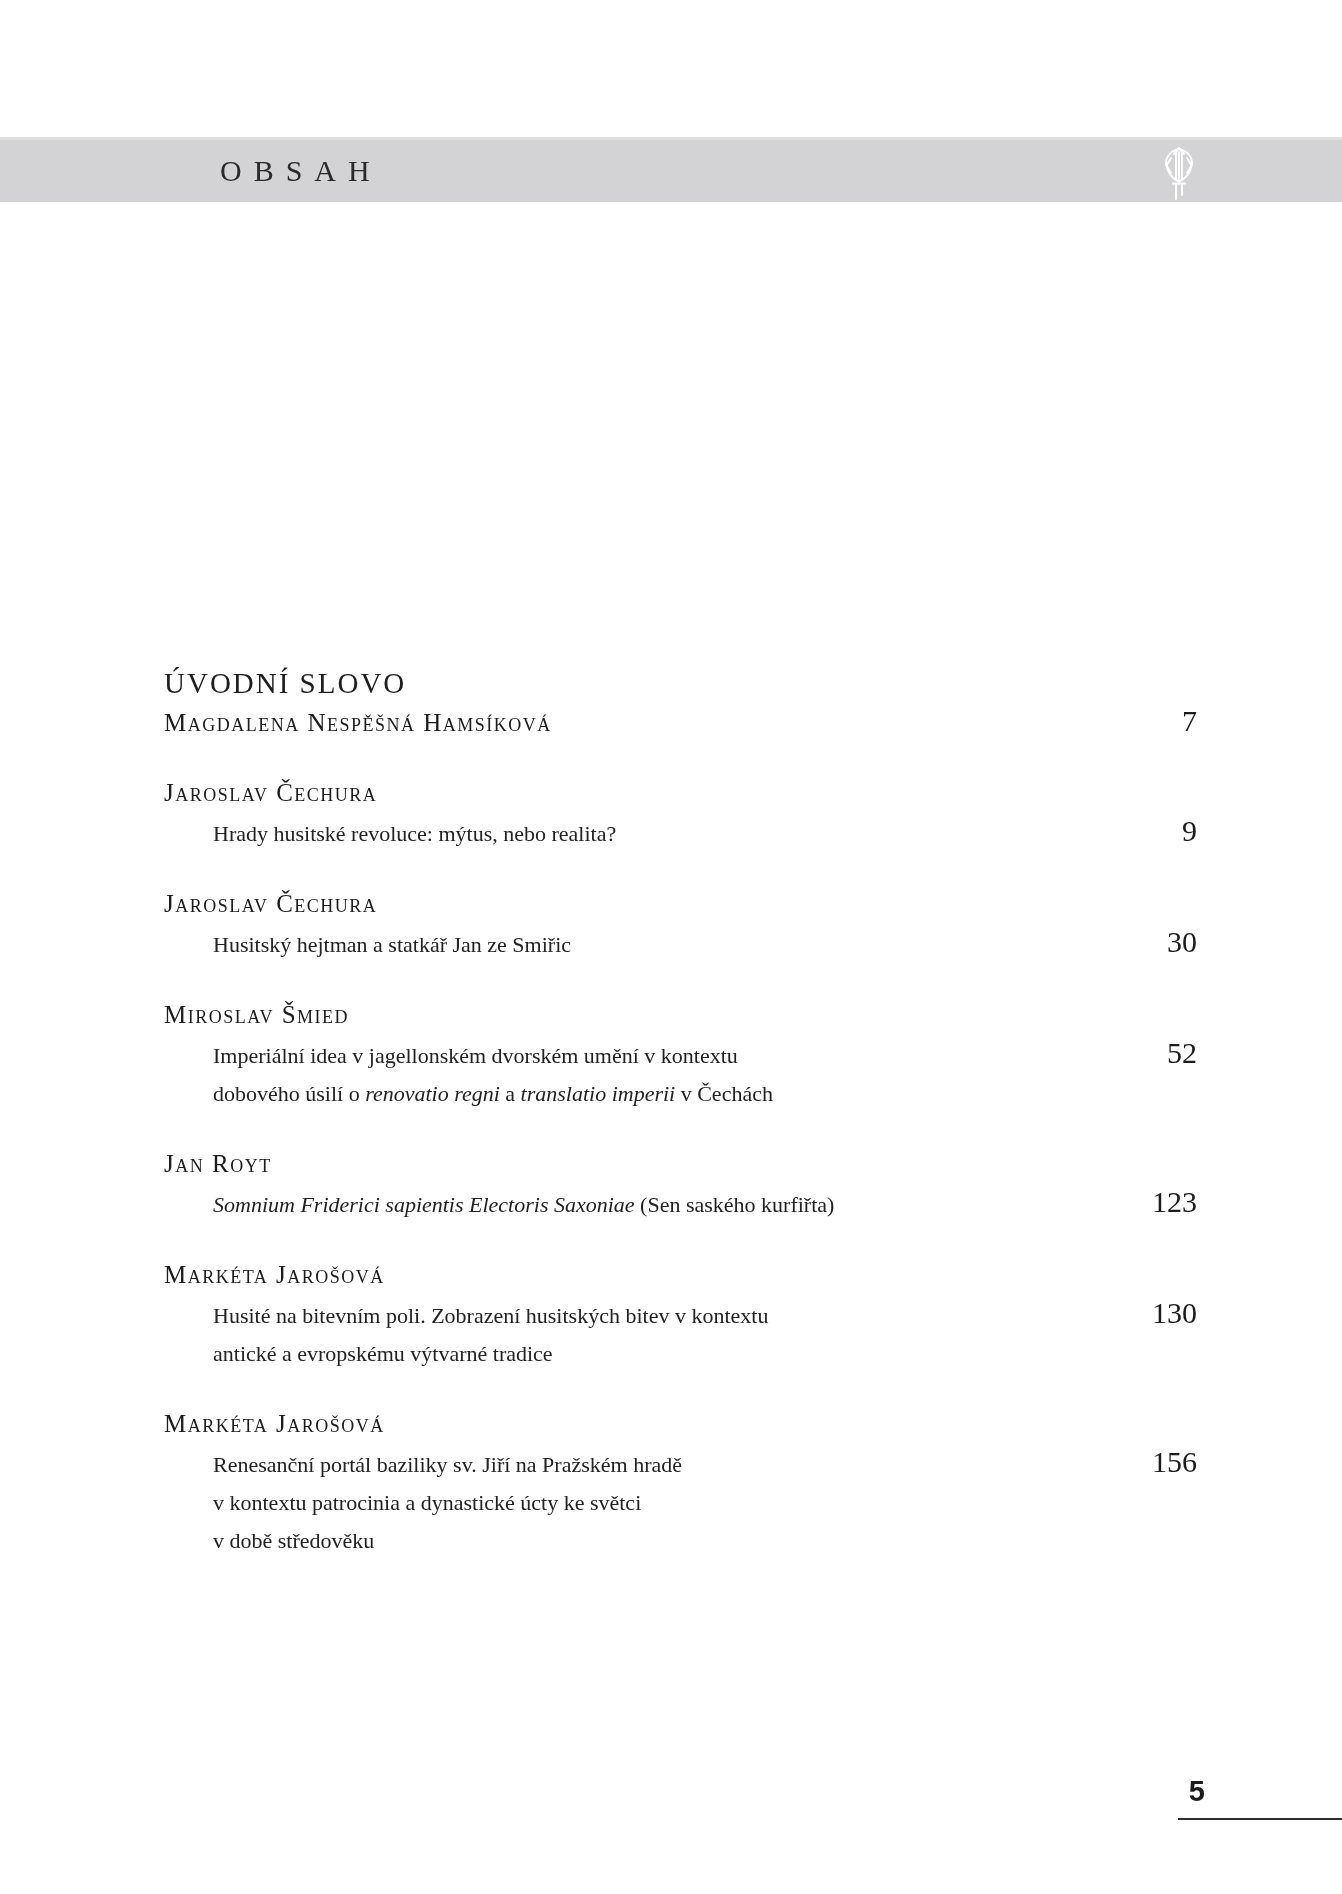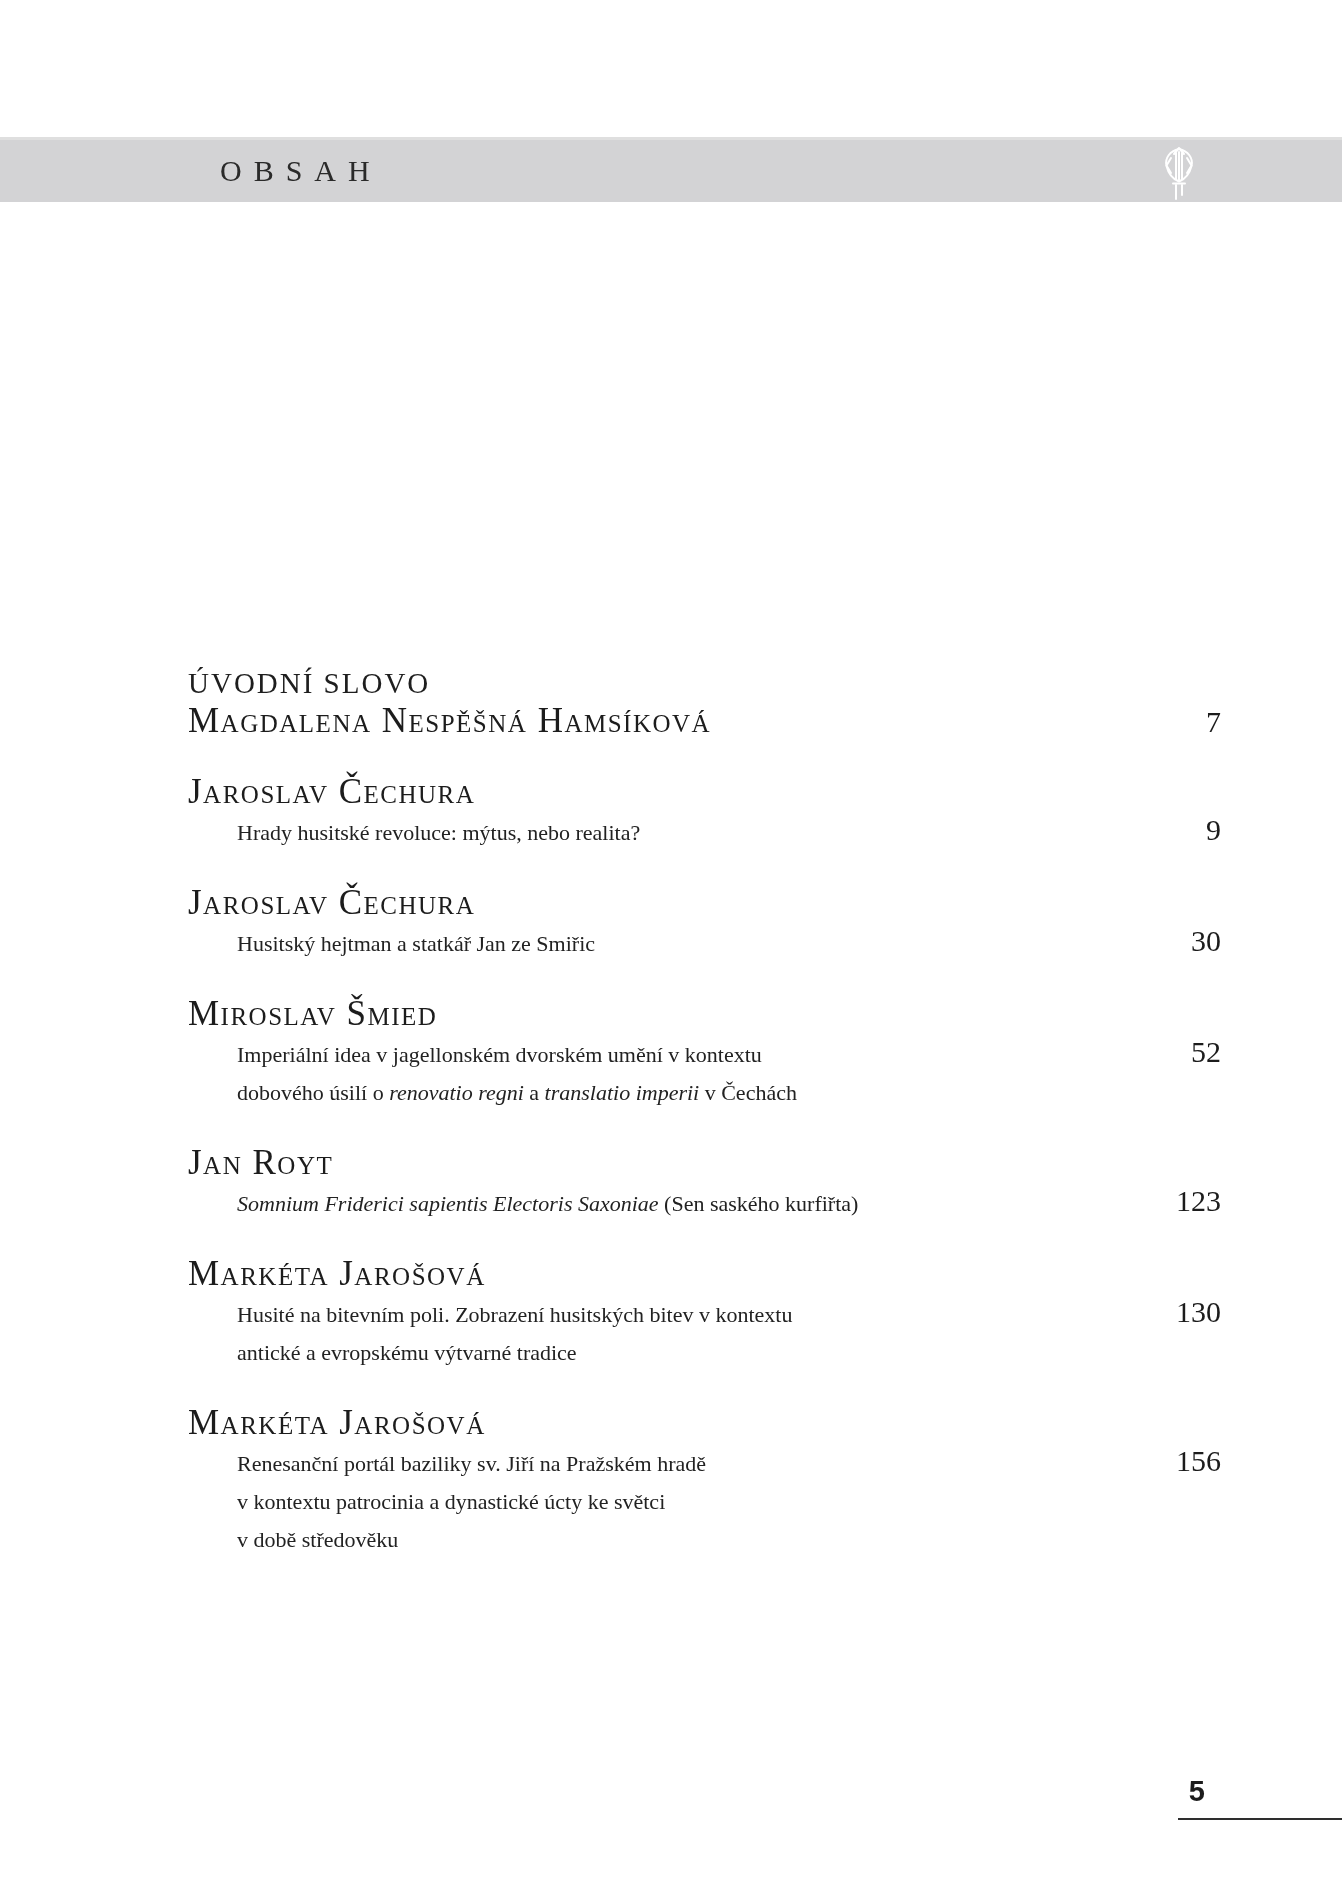--- a/index.html
+++ b/index.html
@@ -22,34 +22,34 @@
     position:absolute; left:172px; top:14px;
     font-size:30px; letter-spacing:12px;
     color:#2a2a2a;
     margin-left:48px;
   }
   .ornament {
     position:absolute; right:144px; top:5px;
     width:38px; height:58px;
   }
   .toc {
-    position:absolute; left:188px; top:664px;
+    position:absolute; left:164px; top:664px;
     width:1033px;
   }
   .entry { margin-bottom:32px; }
   .line {
     display:flex; justify-content:space-between; align-items:baseline;
     line-height:38px;
   }
   .heading {
     font-size:29px; letter-spacing:2px;
   }
   .author {
     font-variant:small-caps;
-    font-size:35px; letter-spacing:1.5px;
+    font-size:25px; letter-spacing:1.5px;
     color:#1c1c1c;
   }
   .title-text {
     padding-left:49px;
     font-size:22px;
     color:#222222;
     flex:1 1 auto;
   }
   .page-num {
     font-size:30px;

